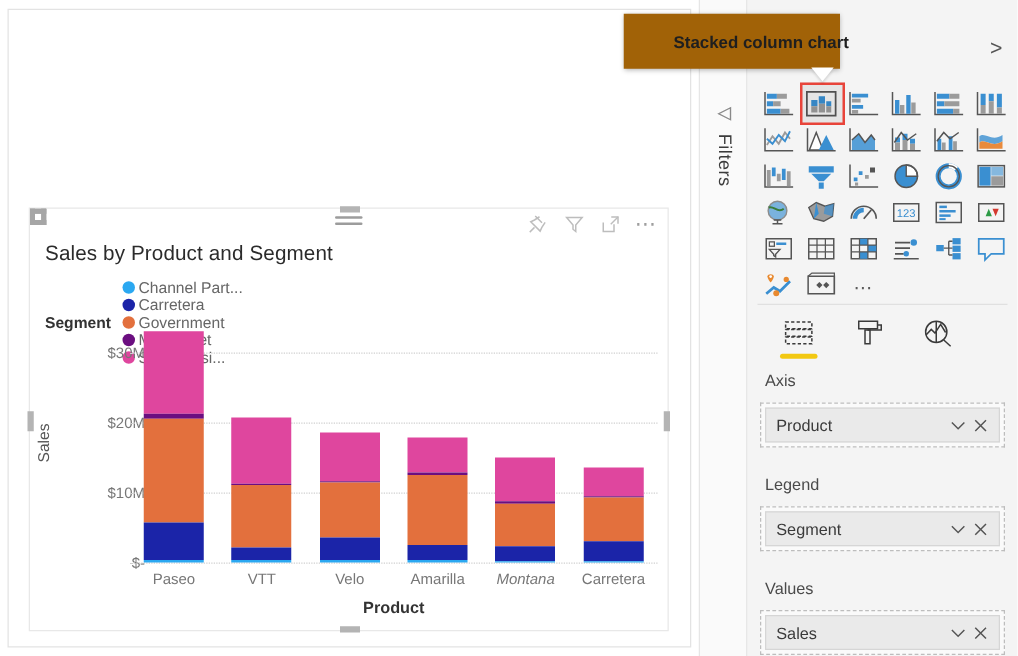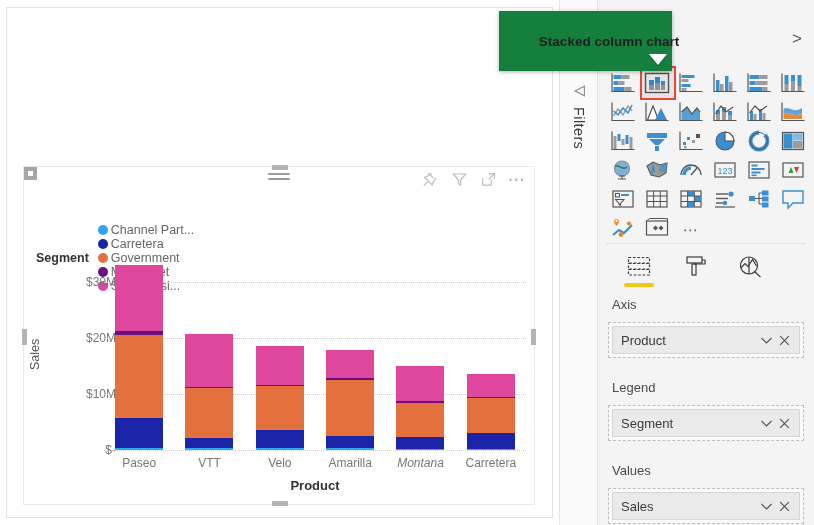--- a/index.html
+++ b/index.html
@@ -189,22 +189,22 @@
   }
   .well-chip {
     width: 100%; height: 28px; background: #eaeaea; border: 1px solid #d6d6d6;
     display: flex; align-items: center; padding: 0 6px 0 8px;
   }
   .chip-text { flex: 1; font-size: 13px; color: #3a3a3a; }
   .chip-btn { width: 18px; height: 18px; display:flex; align-items:center; justify-content:center; color:#555; }
 
   
   #tooltip {
-    position: absolute; left: 499px; top: 11px; width: 173px; height: 60px;
-    background: #15803d; box-shadow: 0 1px 4px rgba(0,0,0,0.30);
+    position: absolute; left: 499px; top: 11px; width: 173px; height: 44px;
+    background: #a16207; box-shadow: 0 1px 4px rgba(0,0,0,0.30);
     display: flex; align-items: center; justify-content: center;
     z-index: 40;
     padding-left: 47px;
   }
   #tooltip-text { font-size: 13.5px; font-weight: bold; color: #1f1f1f; white-space: nowrap; }
   #tooltip-arrow {
     position: absolute; left: 649px; top: 54px; width: 0; height: 0;
     border-left: 9px solid transparent; border-right: 9px solid transparent;
     border-top: 11px solid #ffffff;
     z-index: 41;
@@ -251,20 +251,21 @@
               <svg width="17" height="17" viewBox="0 0 17 17" fill="none" stroke="#bdbdbd" stroke-width="1.2">
                 <path d="M2.6 7.0 V14.2 H11.2 V8.4"></path>
                 <path d="M9.0 2.6 H14.4 V8.0"></path>
                 <path d="M14.4 2.6 L8.6 8.4"></path>
               </svg>
             </div>
             <div class="vi-dots">⋯</div>
           </div>
         </div>
 
+        <div id="visual-title">Sales by Product and Segment</div>
 
         <div id="legend">
           <div id="legend-title">Segment</div>
           <div id="legend-items">
               <div class="legend-item">
                 <span class="legend-dot" style="background: rgb(43, 168, 241);"></span>
                 <span class="legend-label">Channel Part...</span>
               </div>
               <div class="legend-item">
                 <span class="legend-dot" style="background: rgb(27, 36, 168);"></span>

